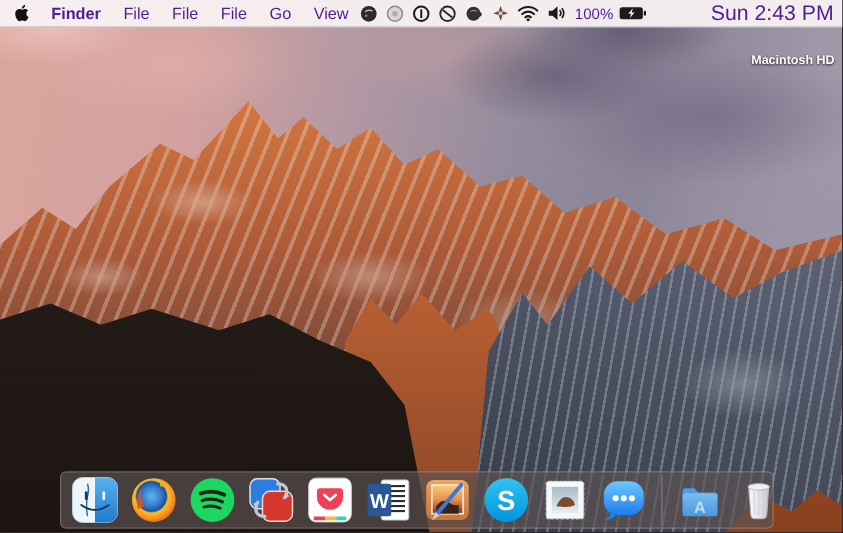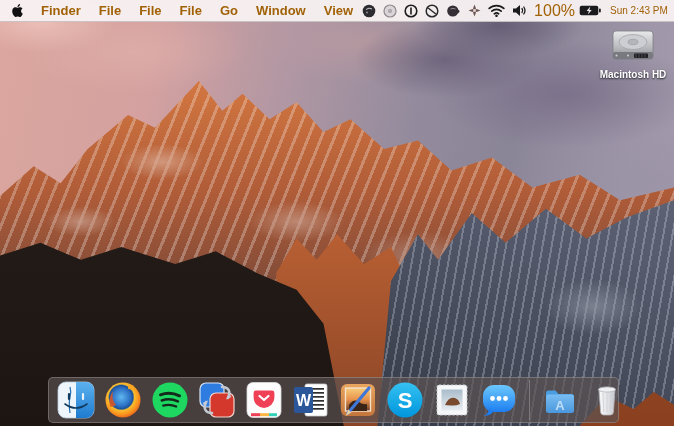--- a/index.html
+++ b/index.html
@@ -55,34 +55,34 @@
     clip-path:polygon(0% 60%,6% 57%,12% 61%,18% 58%,26% 62%,32% 59%,38% 64%,44% 68%,48% 76%,51% 100%,0% 100%);
   }
   .fg-corner {
     background:linear-gradient(180deg,#b85c30,#8a401f);
     clip-path:polygon(86% 100%,90% 93%,94% 96%,97% 92%,100% 95%,100% 100%);
   }
 
   
   .menubar { position:absolute; top:0; left:0; right:0; height:22px;
     background:rgba(247,240,241,.96); border-bottom:1px solid rgba(0,0,0,.18);
-    display:flex; align-items:center; font-size:13px; color:#a16207; z-index:50; }
+    display:flex; align-items:center; font-size:13px; color:#4c1d95; z-index:50; }
   .mb-left { display:flex; align-items:center; height:100%; padding-left:11px; }
-  .mb-item { padding:0 9px; height:100%; display:flex; align-items:center; cursor:default;font-weight:bold; }
+  .mb-item { padding:0 9px; height:100%; display:flex; align-items:center; cursor:default; }
   .mb-item.bold { font-weight:bold; }
   .apple { padding:0 8px 0 0; display:flex; align-items:center; }
   .mb-right { margin-left:auto; display:flex; align-items:center; gap:7px; padding-right:9px; height:100%; }
   .st-icon { display:flex; align-items:center; justify-content:center; }
   .battery-group { display:flex; align-items:center; gap:4px; }
-  .battery-pct { font-size:16px; }
-  .clock { font-size:10px; padding:0 2px; white-space:nowrap; }
+  .battery-pct { font-size:12px; }
+  .clock { font-size:17px; padding:0 2px; white-space:nowrap;margin-left:43px; }
 
   
   .desktop-icon { position:absolute; top:27px; left:601px; width:64px;
-    display:flex; flex-direction:column; align-items:center; z-index:10; cursor:default; }
+    display:flex; flex-direction:row; align-items:center; z-index:10; cursor:default; }
   .desktop-icon .label { margin-top:2px; font-size:10px; color:#fff; font-weight:bold;
     text-shadow:0 1px 2px rgba(0,0,0,.85); white-space:nowrap; }
 
   
   .dock { position:absolute; left:48px; top:377px; width:571px; height:46px;
     background:rgba(92,82,82,.68); border:1px solid rgba(255,255,255,.22);
     border-radius:5px; display:flex; align-items:center; padding:0 8px; gap:9px; z-index:40; }
   .dock-app { width:38px; height:38px; flex:0 0 auto; display:flex; align-items:center; justify-content:center; }
   .dock-sep { width:1px; height:40px; background:rgba(255,255,255,.25); flex:0 0 auto; margin:0 2px; }
   svg { display:block; }
@@ -108,21 +108,20 @@
       <span class="mb-item apple">
         <svg width="13" height="15" viewBox="0 0 24 24">
             <path fill="#111" d="M12.152 6.896c-.948 0-2.415-1.078-3.96-1.04-2.04.027-3.91 1.183-4.961 3.014-2.117 3.675-.546 9.103 1.519 12.09 1.013 1.454 2.208 3.09 3.792 3.039 1.52-.065 2.09-.987 3.935-.987 1.831 0 2.35.987 3.96.948 1.637-.026 2.676-1.48 3.676-2.948 1.156-1.688 1.636-3.325 1.662-3.415-.039-.013-3.182-1.221-3.22-4.857-.026-3.04 2.48-4.494 2.597-4.559-1.429-2.09-3.623-2.324-4.39-2.376-2-.156-3.675 1.09-4.61 1.09zM15.53 3.83c.843-1.012 1.4-2.427 1.245-3.83-1.207.052-2.662.805-3.532 1.818-.78.896-1.454 2.338-1.273 3.714 1.338.104 2.715-.688 3.56-1.702"></path>
           </svg>
       </span>
       <span class="mb-item bold">Finder</span>
       <span class="mb-item">File</span>
       <span class="mb-item">File</span>
       <span class="mb-item">File</span>
       <span class="mb-item">Go</span>
-      <span class="mb-item">Window</span>
       <span class="mb-item">View</span>
     </div>
     <div class="mb-right">
       <span class="st-icon">
         <svg width="14" height="14" viewBox="0 0 14 14">
             <circle cx="7" cy="7" r="6.3" fill="#2c2b30"></circle>
             <path d="M4 5.5 Q7 3 10 5" stroke="#cfc9d2" stroke-width="1" fill="none"></path>
             <circle cx="5" cy="8.5" r="1" fill="#8d8694"></circle>
           </svg>
       </span>

